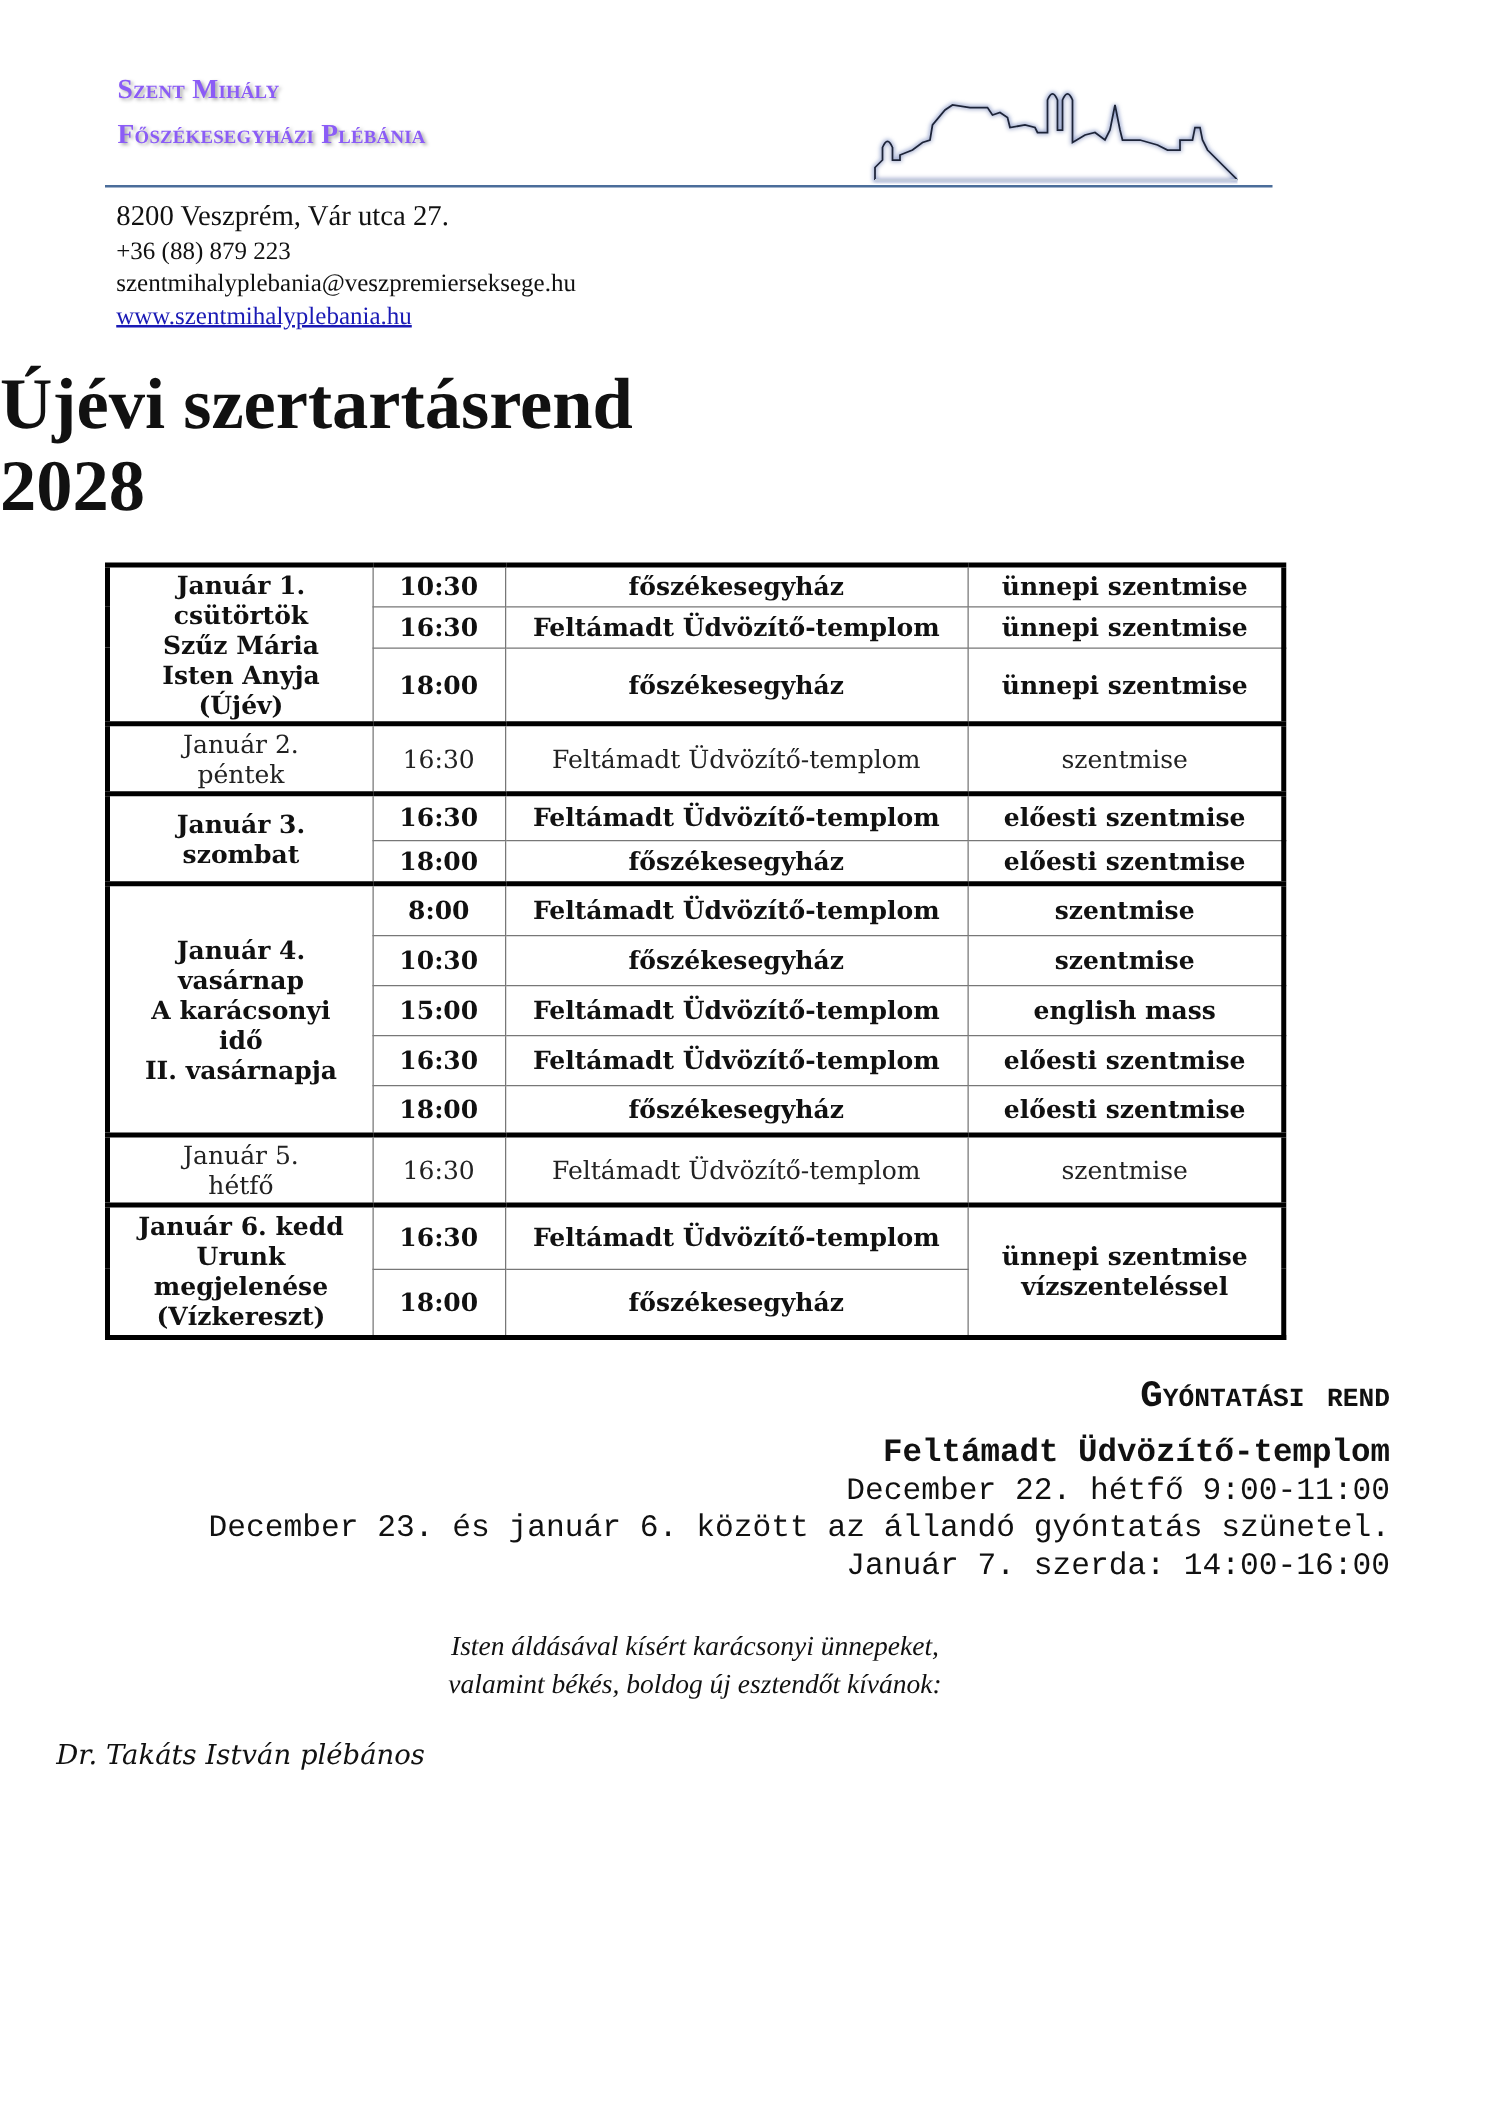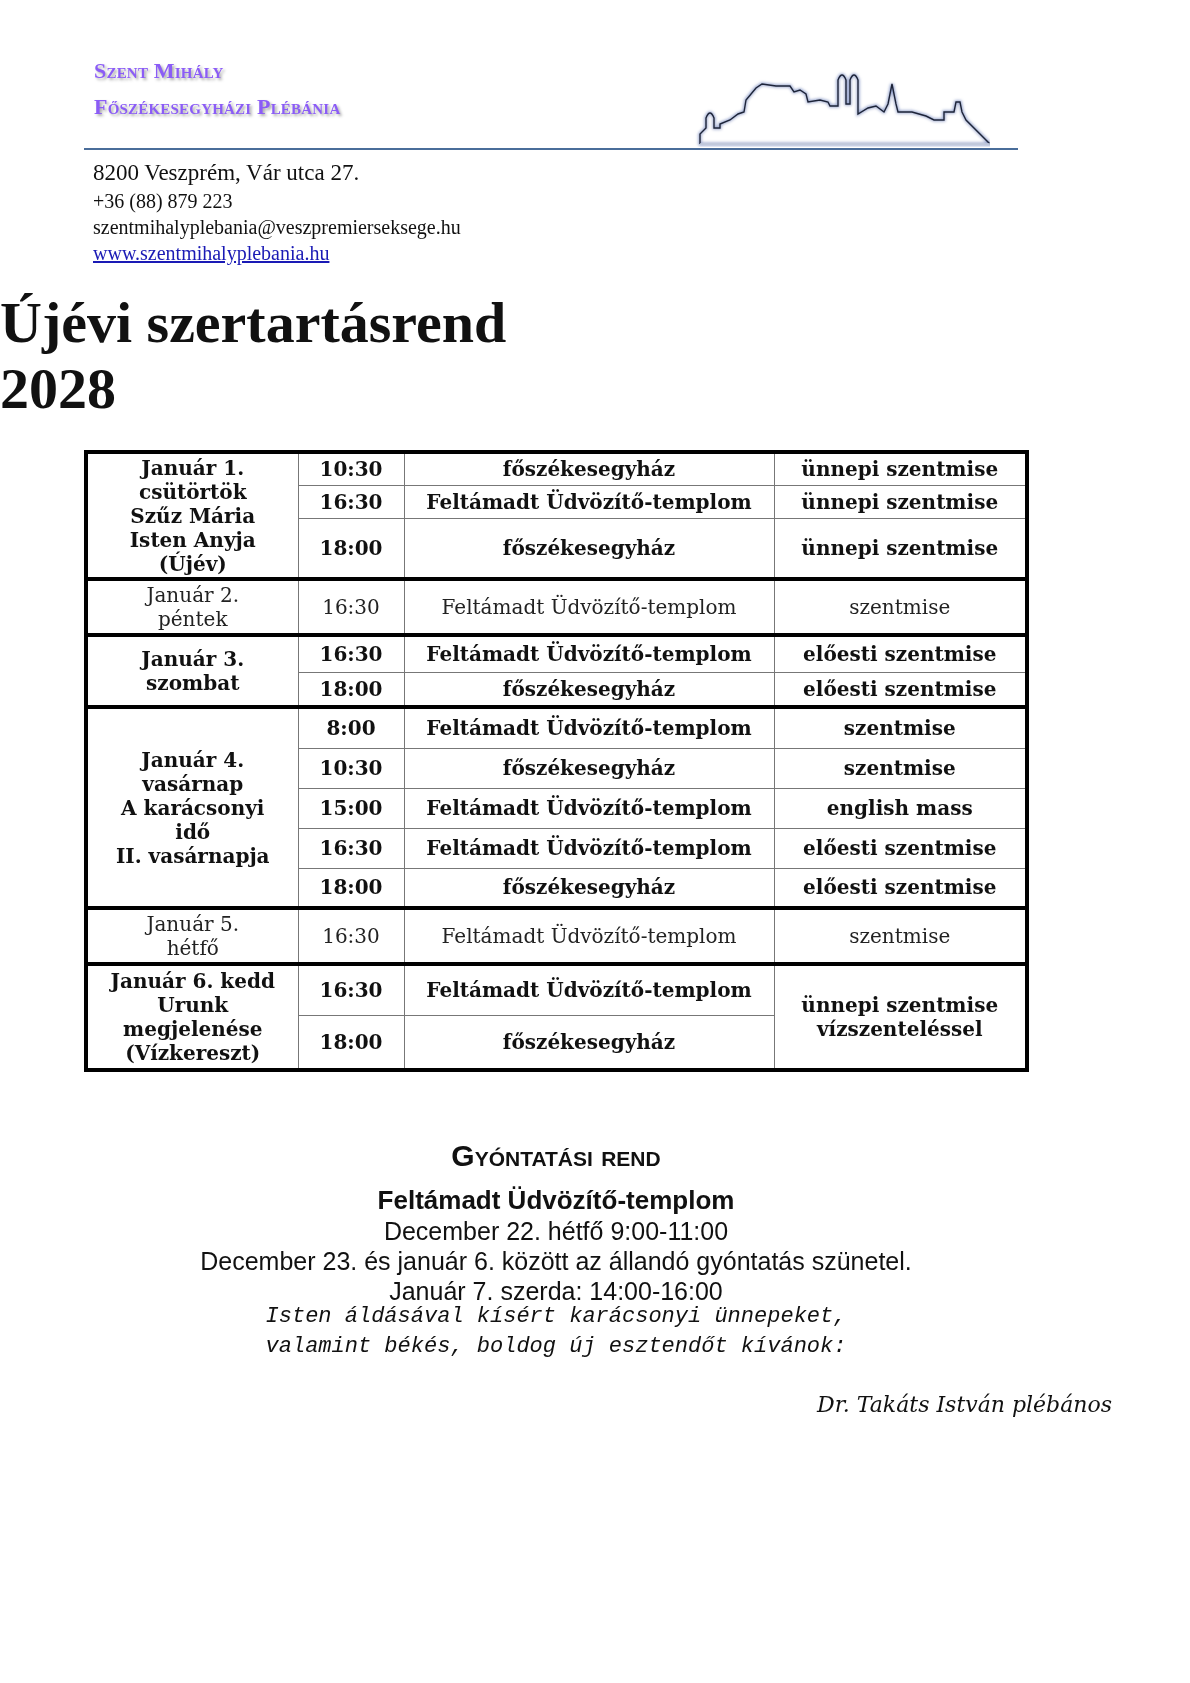--- a/index.html
+++ b/index.html
@@ -24,30 +24,30 @@
   table.sched { position: absolute; left: 84px; top: 450px; width: 941px; border-collapse: collapse;
                 border: 4px solid #000; font-family: "DejaVu Serif", serif; table-layout: fixed; }
   table.sched td { border: 1px solid #777; text-align: center; vertical-align: middle; padding: 0 4px;
                    font-size: 20px; line-height: 24px; }
   table.sched td.day { border-left: none; }
   table.sched tr.grp-start td { border-top: 4px solid #000; }
   table.sched .bold td, table.sched td.bold { font-weight: bold; }
   table.sched td.lt { font-weight: normal; color: #222; }
   table.sched td.time { font-size: 20px; }
 
-  .confession { position: absolute; left: 0; width: 1112px; top: 1136px; text-align: center;
-                font-family: Liberation Sans, sans-serif; }
+  .confession { position: absolute; left: 0; width: 1112px; top: 1098px; text-align: right;
+                font-family: Liberation Mono, monospace; }
   .confession .heading { font-weight: bold; font-size: 30px; line-height: 40px; font-variant: small-caps; }
   .confession .venue { font-weight: bold; font-size: 26px; line-height: 32px; margin-top: 8px; }
   .confession .line { font-size: 25px; line-height: 30px; }
 
   .greeting { position: absolute; left: 0; width: 1112px; top: 1302px; text-align: center;
-              font-family: Liberation Mono, monospace; font-style: italic; font-size: 22px; line-height: 30px; }
-  .signature { position: absolute; left: 0; width: 1112px; top: 1390px; text-align: right;
-               font-family: "DejaVu Serif", serif; font-style: italic; font-size: 22px; line-height: 30px; }
+              font-family: Liberation Serif, serif; font-style: italic; font-size: 22px; line-height: 30px; }
+  .signature { position: absolute; left: 0; width: 1112px; top: 1390px; text-align: left;
+               font-family: "DejaVu Serif", serif; font-style: italic; font-size: 22px; line-height: 30px; padding-left: 45px; }
 </style>
 </head>
 <body>
 
 <div class="hdr-name">
   <span class="line">Szent Mihály</span>
   <span class="line">Főszékesegyházi Plébánia</span>
 </div>
 
 <svg class="skyline" viewBox="0 0 300 85">

